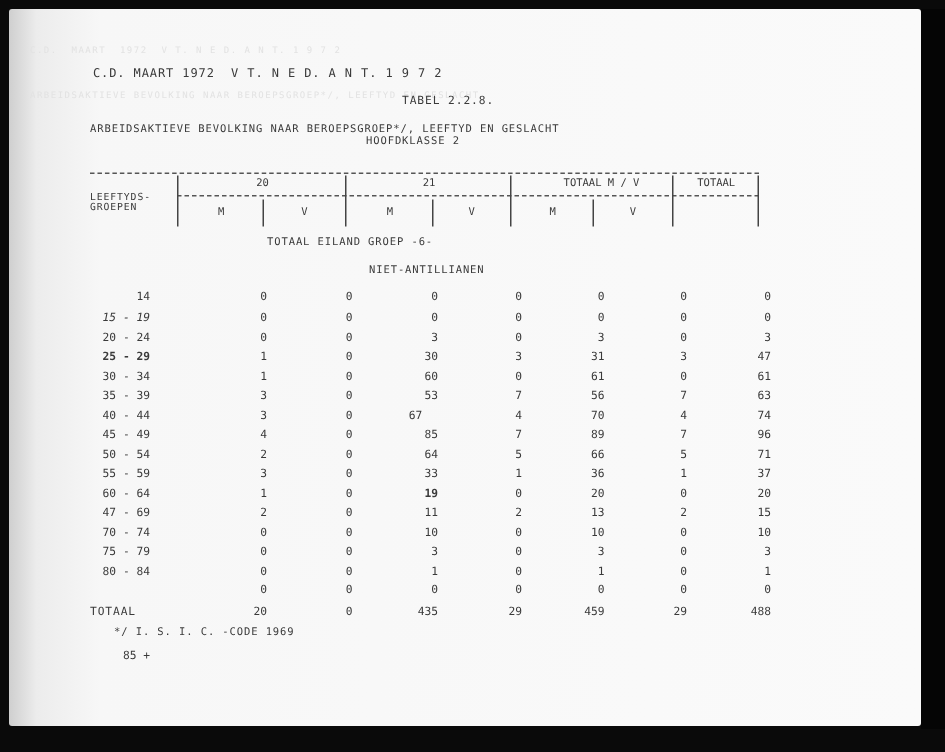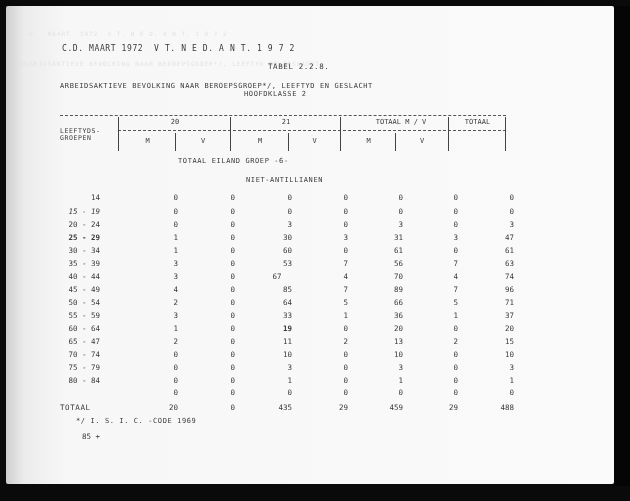--- a/index.html
+++ b/index.html
@@ -151,21 +151,21 @@
     <div class="cell" style="left: 428px; top: 311px;">1</div>
     <div class="cell" style="left: 484px; top: 311px;">37</div>
     <div class="age" style="left: 60px; top: 324px;">60 - 64</div>
     <div class="cell" style="left: 148px; top: 324px;">1</div>
     <div class="cell" style="left: 205px; top: 324px;">0</div>
     <div class="cell" style="left: 262px; top: 324px; font-weight: bold;">19</div>
     <div class="cell" style="left: 318px; top: 324px;">0</div>
     <div class="cell" style="left: 373px; top: 324px;">20</div>
     <div class="cell" style="left: 428px; top: 324px;">0</div>
     <div class="cell" style="left: 484px; top: 324px;">20</div>
-    <div class="age" style="left: 60px; top: 337px;">65 - 47</div>
+    <div class="age" style="left: 60px; top: 337px;">47 - 69</div>
     <div class="cell" style="left: 148px; top: 337px;">2</div>
     <div class="cell" style="left: 205px; top: 337px;">0</div>
     <div class="cell" style="left: 262px; top: 337px;">11</div>
     <div class="cell" style="left: 318px; top: 337px;">2</div>
     <div class="cell" style="left: 373px; top: 337px;">13</div>
     <div class="cell" style="left: 428px; top: 337px;">2</div>
     <div class="cell" style="left: 484px; top: 337px;">15</div>
     <div class="age" style="left: 60px; top: 350px;">70 - 74</div>
     <div class="cell" style="left: 148px; top: 350px;">0</div>
     <div class="cell" style="left: 205px; top: 350px;">0</div>

